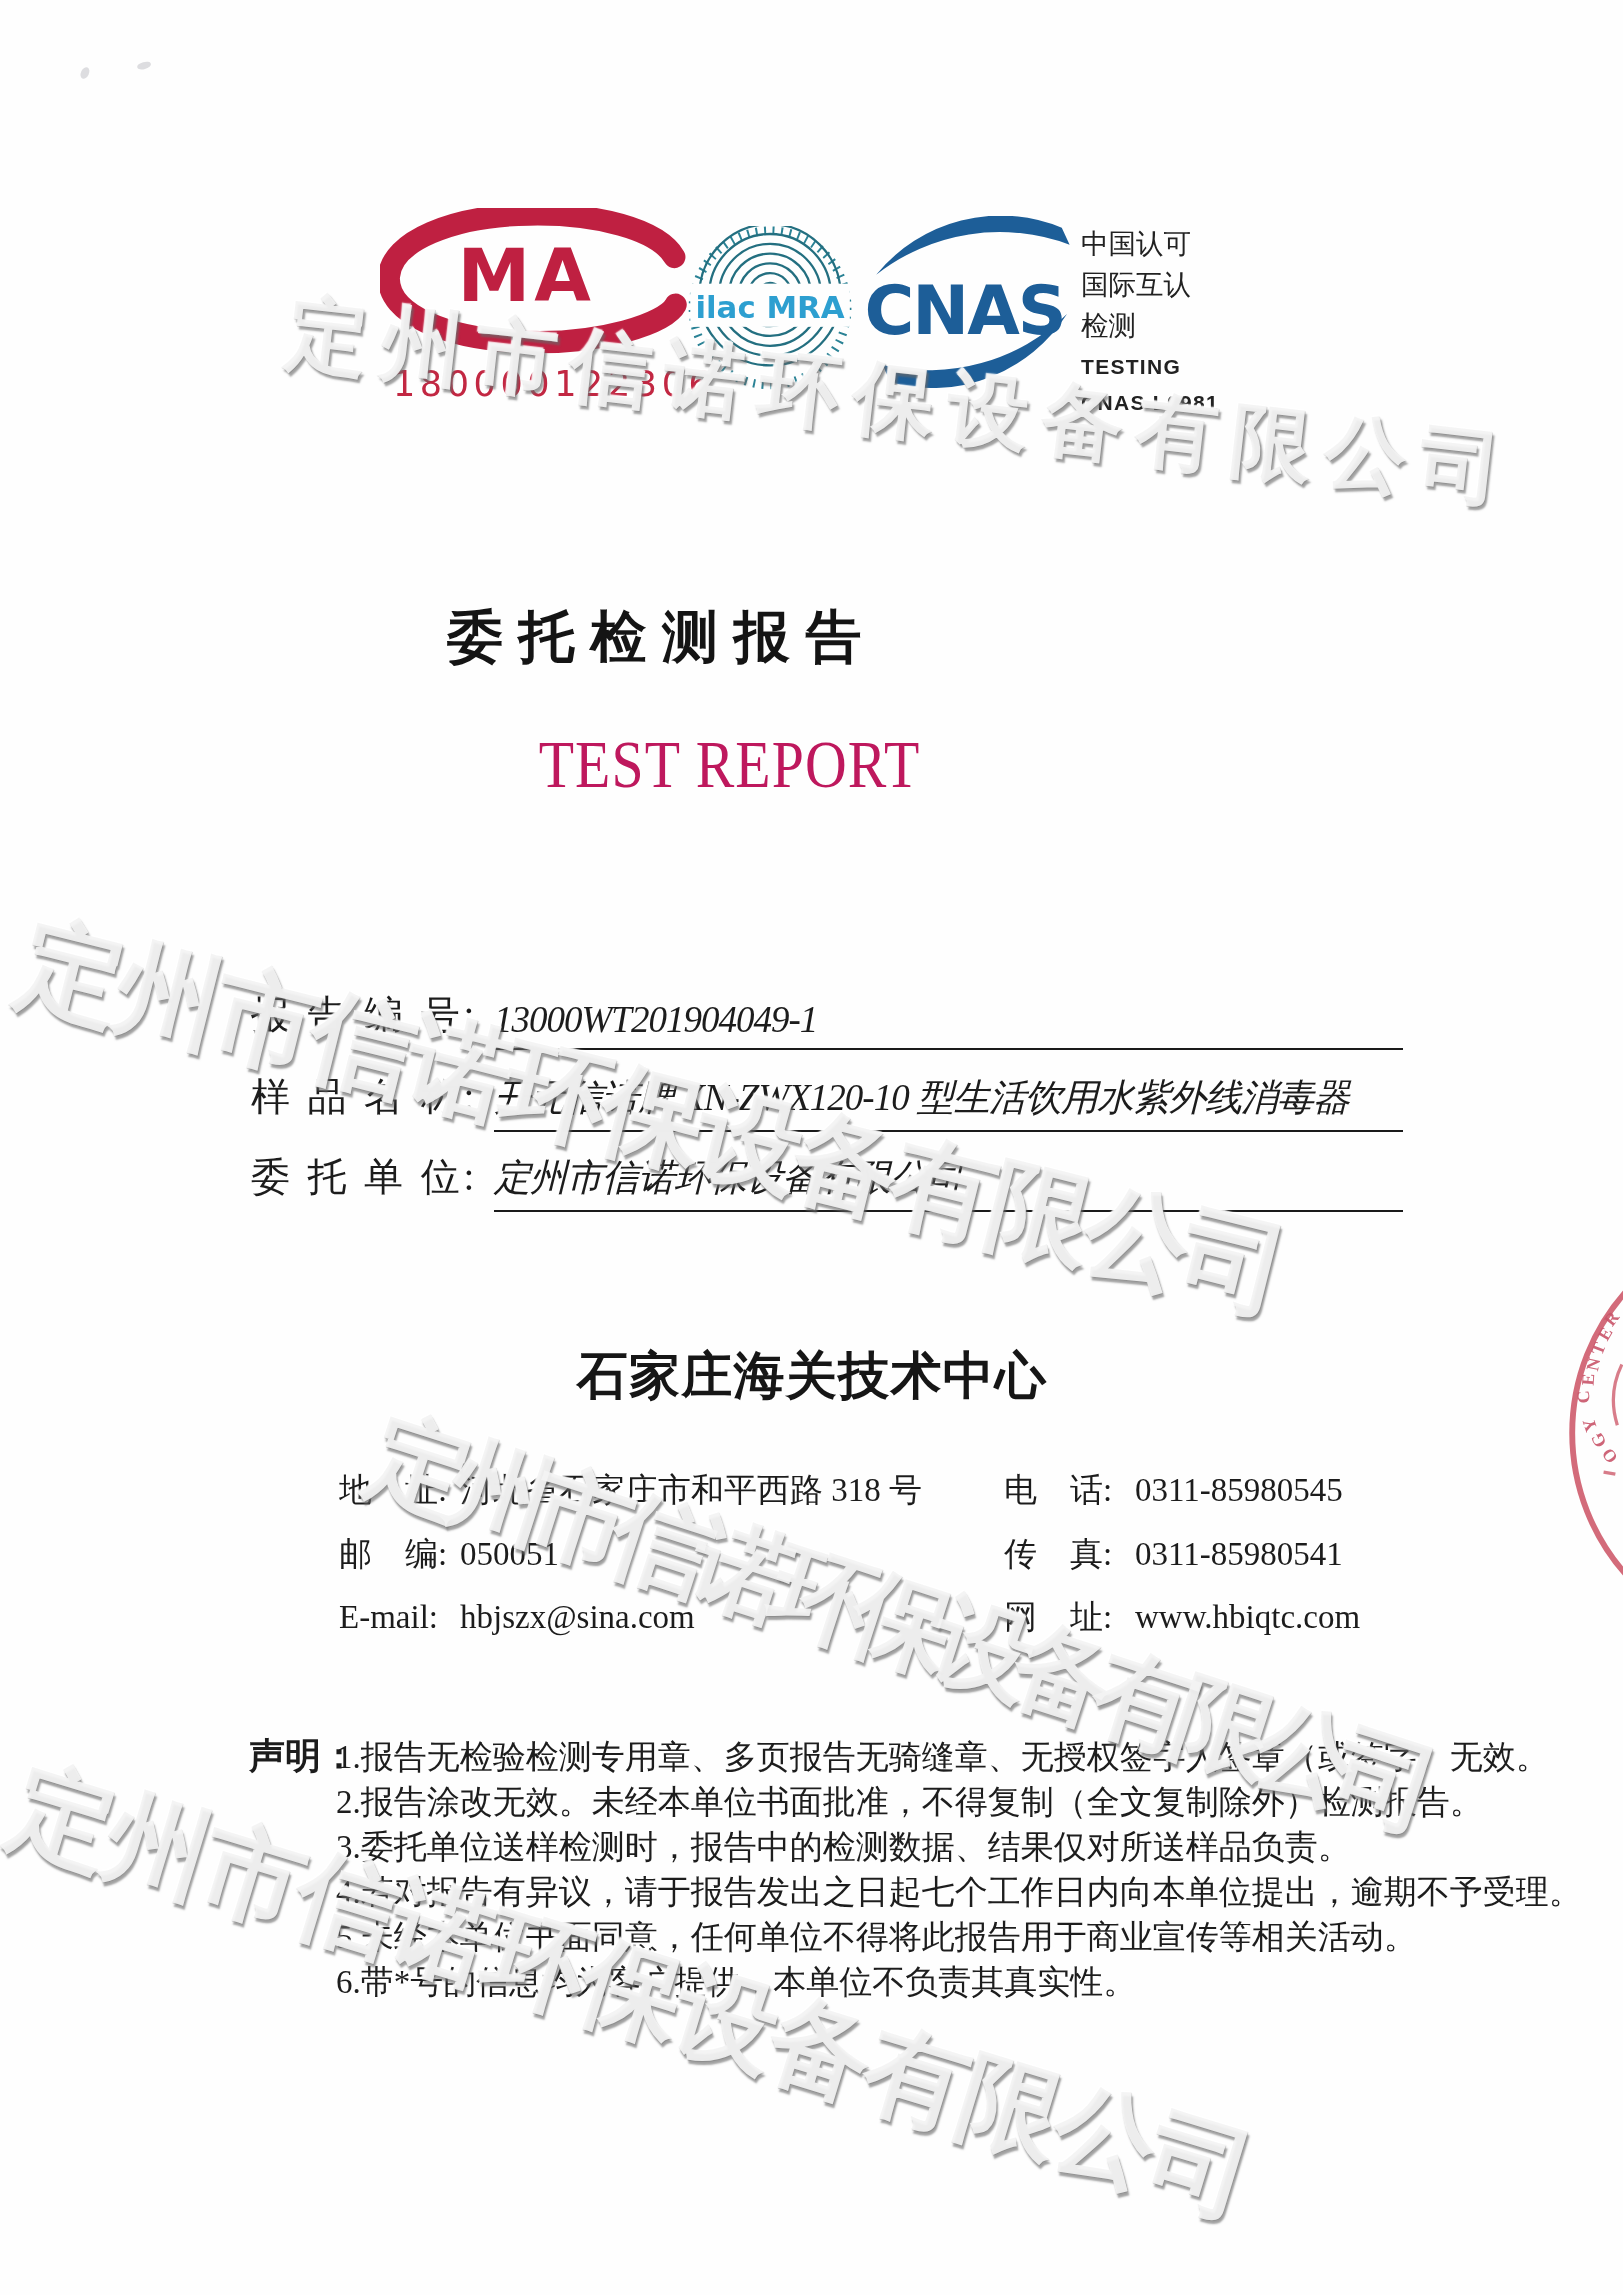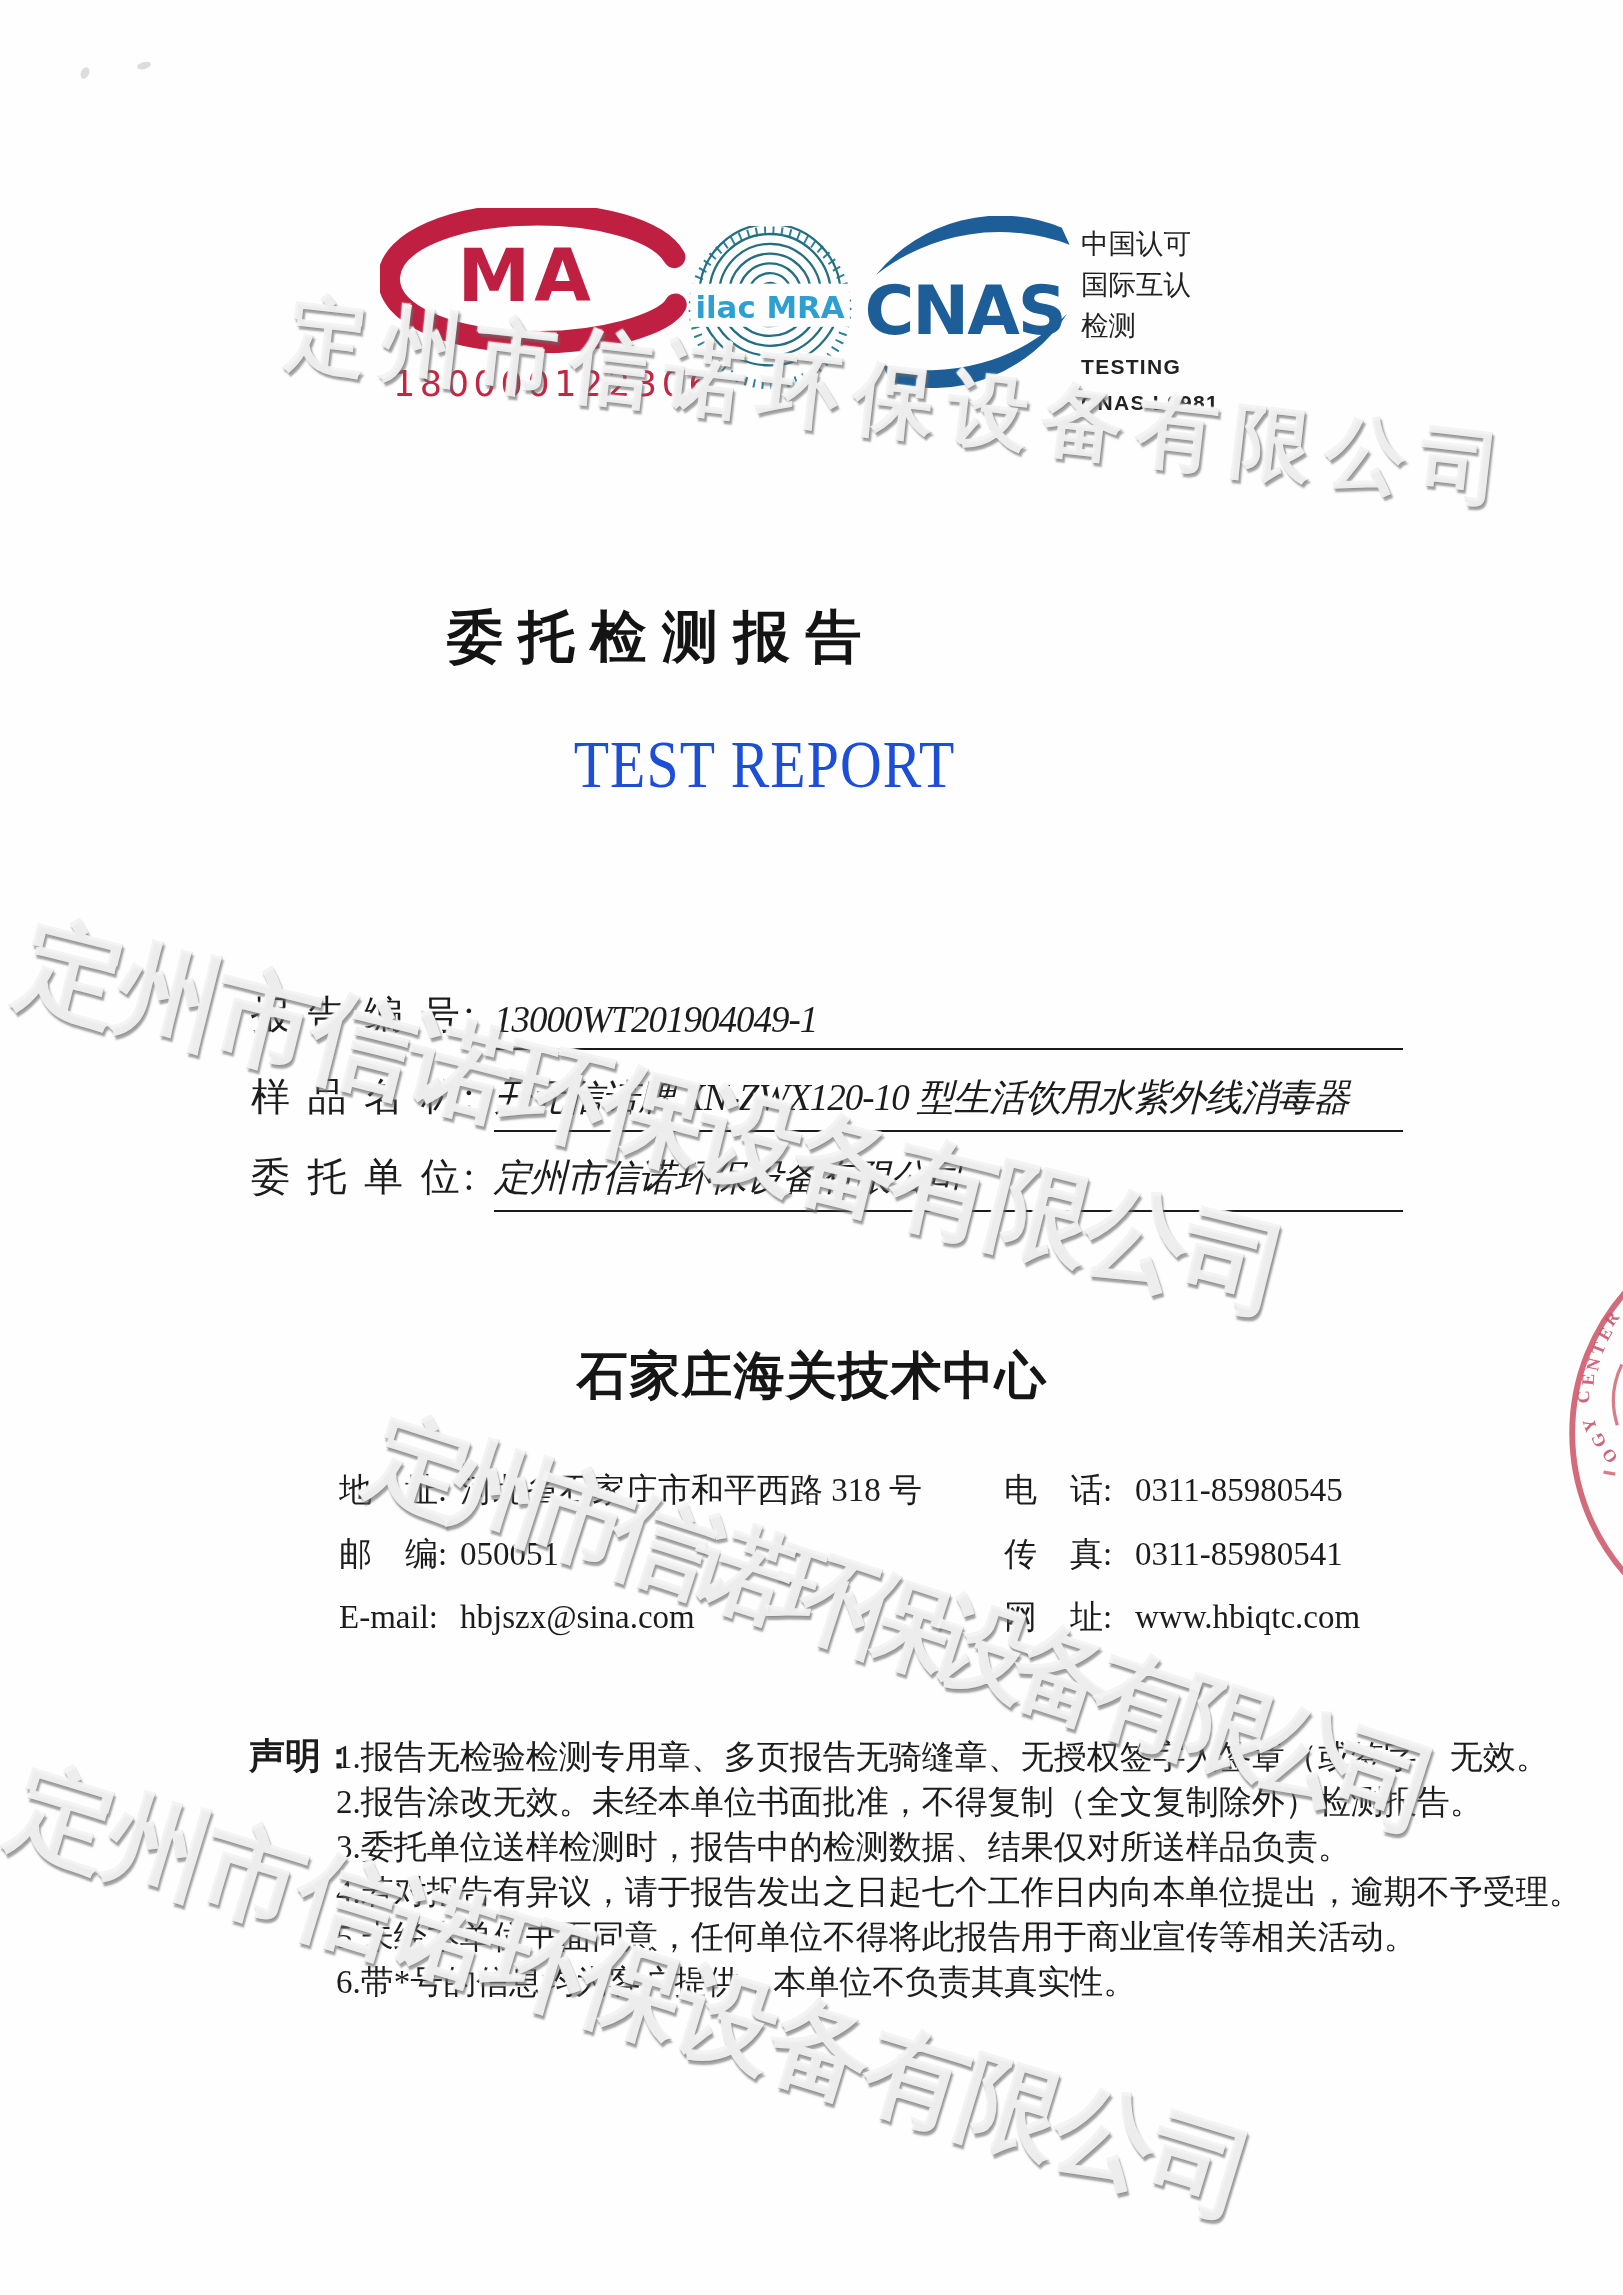--- a/index.html
+++ b/index.html
@@ -10,21 +10,21 @@
   
   #cma-number{left:393px;top:364px;width:288px;text-align:center;font-size:35px;letter-spacing:4.6px;
               color:#c22742;font-family:"DejaVu Sans","Liberation Sans",sans-serif;}
   #cnas-side{left:1081px;top:223px;line-height:41px;font-size:27.5px;color:#222;}
   #cnas-side .lat{font-family:"Liberation Sans","DejaVu Sans",sans-serif;font-size:21px;font-weight:700;
                   letter-spacing:1.3px;line-height:31px;margin-top:5.2px;}
 
   
   #title-cn{left:0;top:600px;width:1324px;text-align:center;font-size:56px;font-weight:900;
             letter-spacing:15.7px;color:#141414;font-family:Liberation Serif, serif;}
-  #title-en{left:0;top:725px;width:1460px;text-align:center;font-size:68px;letter-spacing:1.3px;color:#1d4ed8;margin-left:35px;}
+  #title-en{left:0;top:725px;width:1460px;text-align:center;font-size:68px;letter-spacing:1.3px;color:#be185d;}
   #title-en span{display:inline-block;transform:scaleX(.85);transform-origin:center;}
 
   
   .frow{position:absolute;left:251px;white-space:nowrap;}
   .flabel{display:inline-block;width:243px;font-size:39px;letter-spacing:3.9px;vertical-align:bottom;padding-bottom:7.9px;}
   .fvalue{display:inline-block;width:909px;font-size:37px;letter-spacing:-1px;vertical-align:bottom;
           border-bottom:2.6px solid #1a1a1a;padding-bottom:6.5px;font-style:italic;}
 
   
   #org-name{left:0;top:1342px;width:1624px;text-align:center;font-size:51px;font-weight:700;letter-spacing:1.3px;

